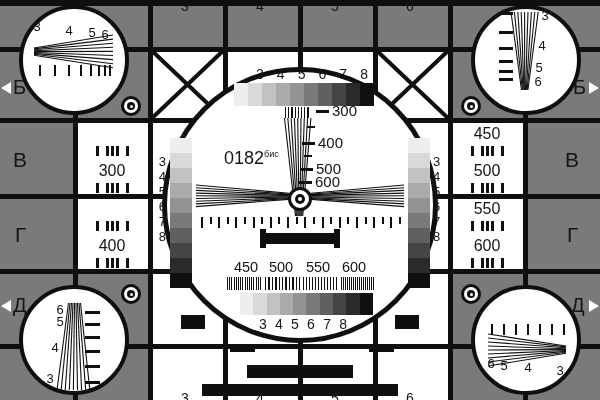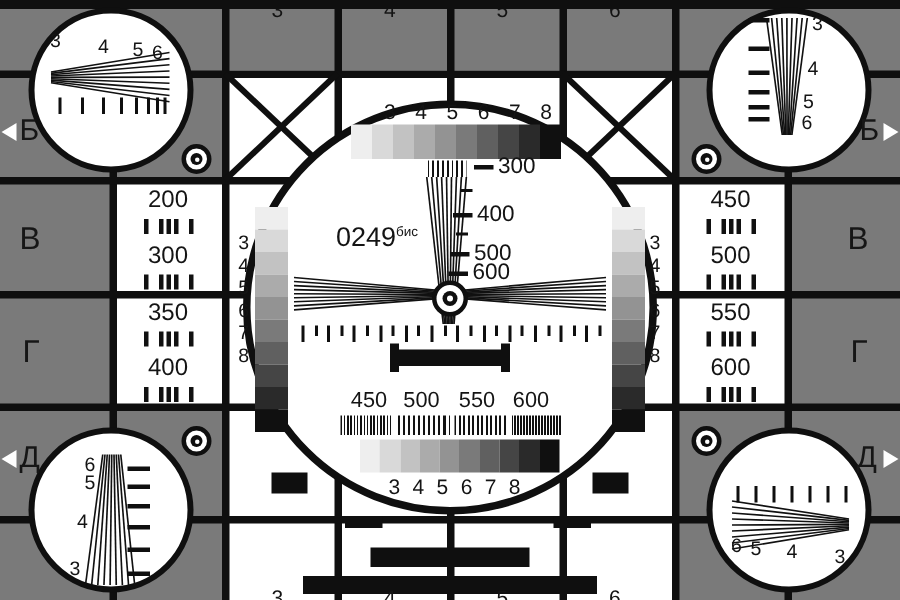--- a/index.html
+++ b/index.html
@@ -151,21 +151,21 @@
       <i style="background: rgb(122, 122, 122);"></i>
       <i style="background: rgb(96, 96, 96);"></i>
       <i style="background: rgb(69, 69, 69);"></i>
       <i style="background: rgb(42, 42, 42);"></i>
       <i style="background: rgb(16, 16, 16);"></i>
     </div>
 
   <div class="abs grate g300" style="left:285px;top:107px;width:26px;height:11px;"></div>
   <div id="wedge-scale"></div>
 
-  <div class="abs title2" style="left:224px;top:149px;"><span>0249</span><sup>бис</sup></div>
+  <div class="abs title2" style="left:224px;top:149px;"><span>0182</span><sup>бис</sup></div>
 
   <div class="abs gs v" id="gs-left" style="left:170px;top:138px;width:22px;height:150px;">
       <i style="background: rgb(238, 238, 238);"></i>
       <i style="background: rgb(217, 217, 217);"></i>
       <i style="background: rgb(194, 194, 194);"></i>
       <i style="background: rgb(171, 171, 171);"></i>
       <i style="background: rgb(147, 147, 147);"></i>
       <i style="background: rgb(122, 122, 122);"></i>
       <i style="background: rgb(96, 96, 96);"></i>
       <i style="background: rgb(69, 69, 69);"></i>
@@ -230,21 +230,20 @@
   <div class="abs bar" style="left:230px;top:344px;width:25px;height:8px;"></div>
   <div class="abs bar" style="left:369px;top:344px;width:25px;height:8px;"></div>
   <div class="abs bar" style="left:247px;top:365px;width:106px;height:13px;"></div>
   <div class="abs bar" style="left:202px;top:384px;width:196px;height:12px;"></div>
 
   <div class="abs letter" style="left:13px;top:149px;">В</div>
   <div class="abs letter" style="left:15px;top:224px;">Г</div>
   <div class="abs letter" style="left:565px;top:149px;">В</div>
   <div class="abs letter" style="left:567px;top:224px;">Г</div>
 
-  <div class="abs num" style="left:77px;top:126px;width:70px;">200</div>
   <div class="abs tickrow" style="left:77px;top:146px;width:70px;">
       <span class="grp">
         <b></b>
       </span>
       <span class="grp">
         <b></b>
         <b></b>
         <b></b>
       </span>
       <span class="grp">
@@ -258,21 +257,20 @@
       </span>
       <span class="grp">
         <b></b>
         <b></b>
         <b></b>
       </span>
       <span class="grp">
         <b></b>
       </span>
     </div>
-  <div class="abs num" style="left:77px;top:201px;width:70px;">350</div>
   <div class="abs tickrow" style="left:77px;top:221px;width:70px;">
       <span class="grp">
         <b></b>
       </span>
       <span class="grp">
         <b></b>
         <b></b>
         <b></b>
       </span>
       <span class="grp">

